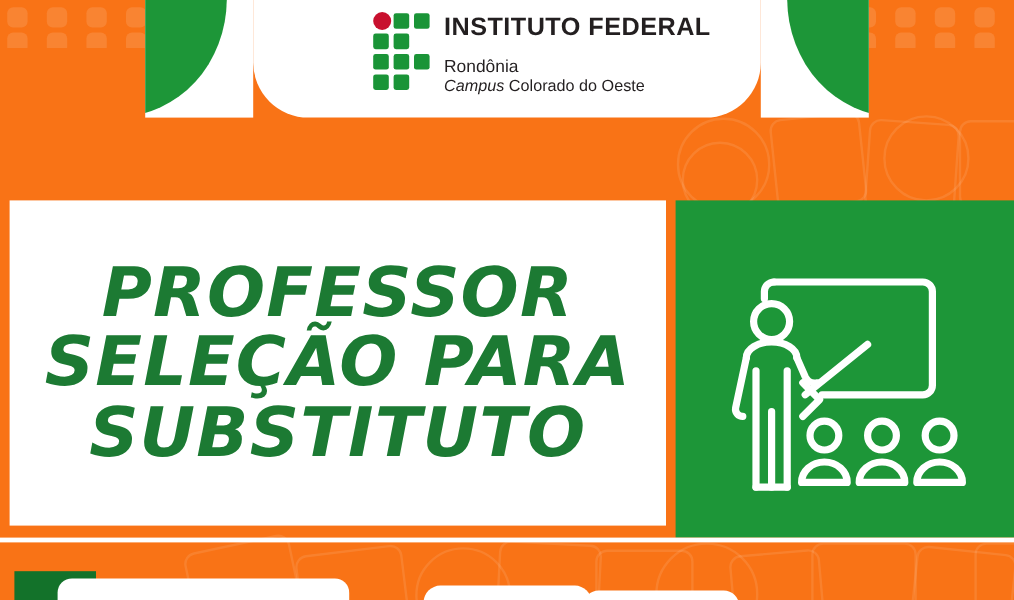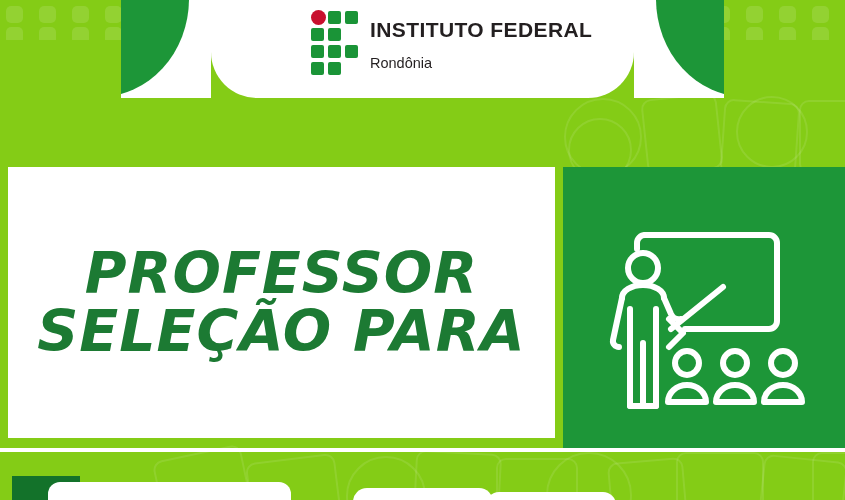--- a/index.html
+++ b/index.html
@@ -3,21 +3,21 @@
 <meta charset="utf-8">
 <style>
   html,body{margin:0;padding:0;}
   body{
     width:845px;height:500px;overflow:hidden;
     font-family:"Liberation Sans", sans-serif;
     background:#ffffff;
   }
   #poster{
     position:relative;width:845px;height:500px;overflow:hidden;
-    background:#84cc16;
+    background:#f97316;
   }
 
   
   .wm-layer{position:absolute;inset:0;overflow:hidden;pointer-events:none;}
   .wm-shape{position:absolute;border:2px solid rgba(255,255,255,.10);}
   .wm-sq{border-radius:10px;}
   .wm-ci{border-radius:50%;}
 
   
   .dotband{position:absolute;top:0;left:0;right:0;height:40px;overflow:hidden;}
@@ -178,27 +178,29 @@
       <div class="lm-cell" style="left:17px;top:18px;"></div>
       <div class="lm-cell" style="left:0px;top:35px;"></div>
       <div class="lm-cell" style="left:17px;top:35px;"></div>
       <div class="lm-cell" style="left:34px;top:35px;"></div>
       <div class="lm-cell" style="left:0px;top:52px;"></div>
       <div class="lm-cell" style="left:17px;top:52px;"></div>
     </div>
     <div class="logo-text">
       <div class="logo-title">INSTITUTO FEDERAL</div>
       <div class="logo-sub1">Rondônia</div>
+      <div class="logo-sub2"><span class="it">Campus</span> <span>Colorado do Oeste</span></div>
     </div>
   </div>
 
   <div class="title-card">
     <div class="title-block">
       <div class="title-line l2">PROFESSOR</div>
       <div class="title-line l1">SELEÇÃO PARA</div>
+      <div class="title-line l3">SUBSTITUTO</div>
     </div>
   </div>
 
   <div class="art-panel">
     <svg width="282" height="281" viewBox="0 0 282 281">
       <g fill="none" stroke="#ffffff" stroke-width="6" stroke-linecap="round" stroke-linejoin="round">
 
         <path d="M82 68 h124 a8 8 0 0 1 8 8 v78 a8 8 0 0 1 -8 8 h-84"></path>
         <path d="M82 68 a8 8 0 0 0 -8 8 v6"></path>
 

